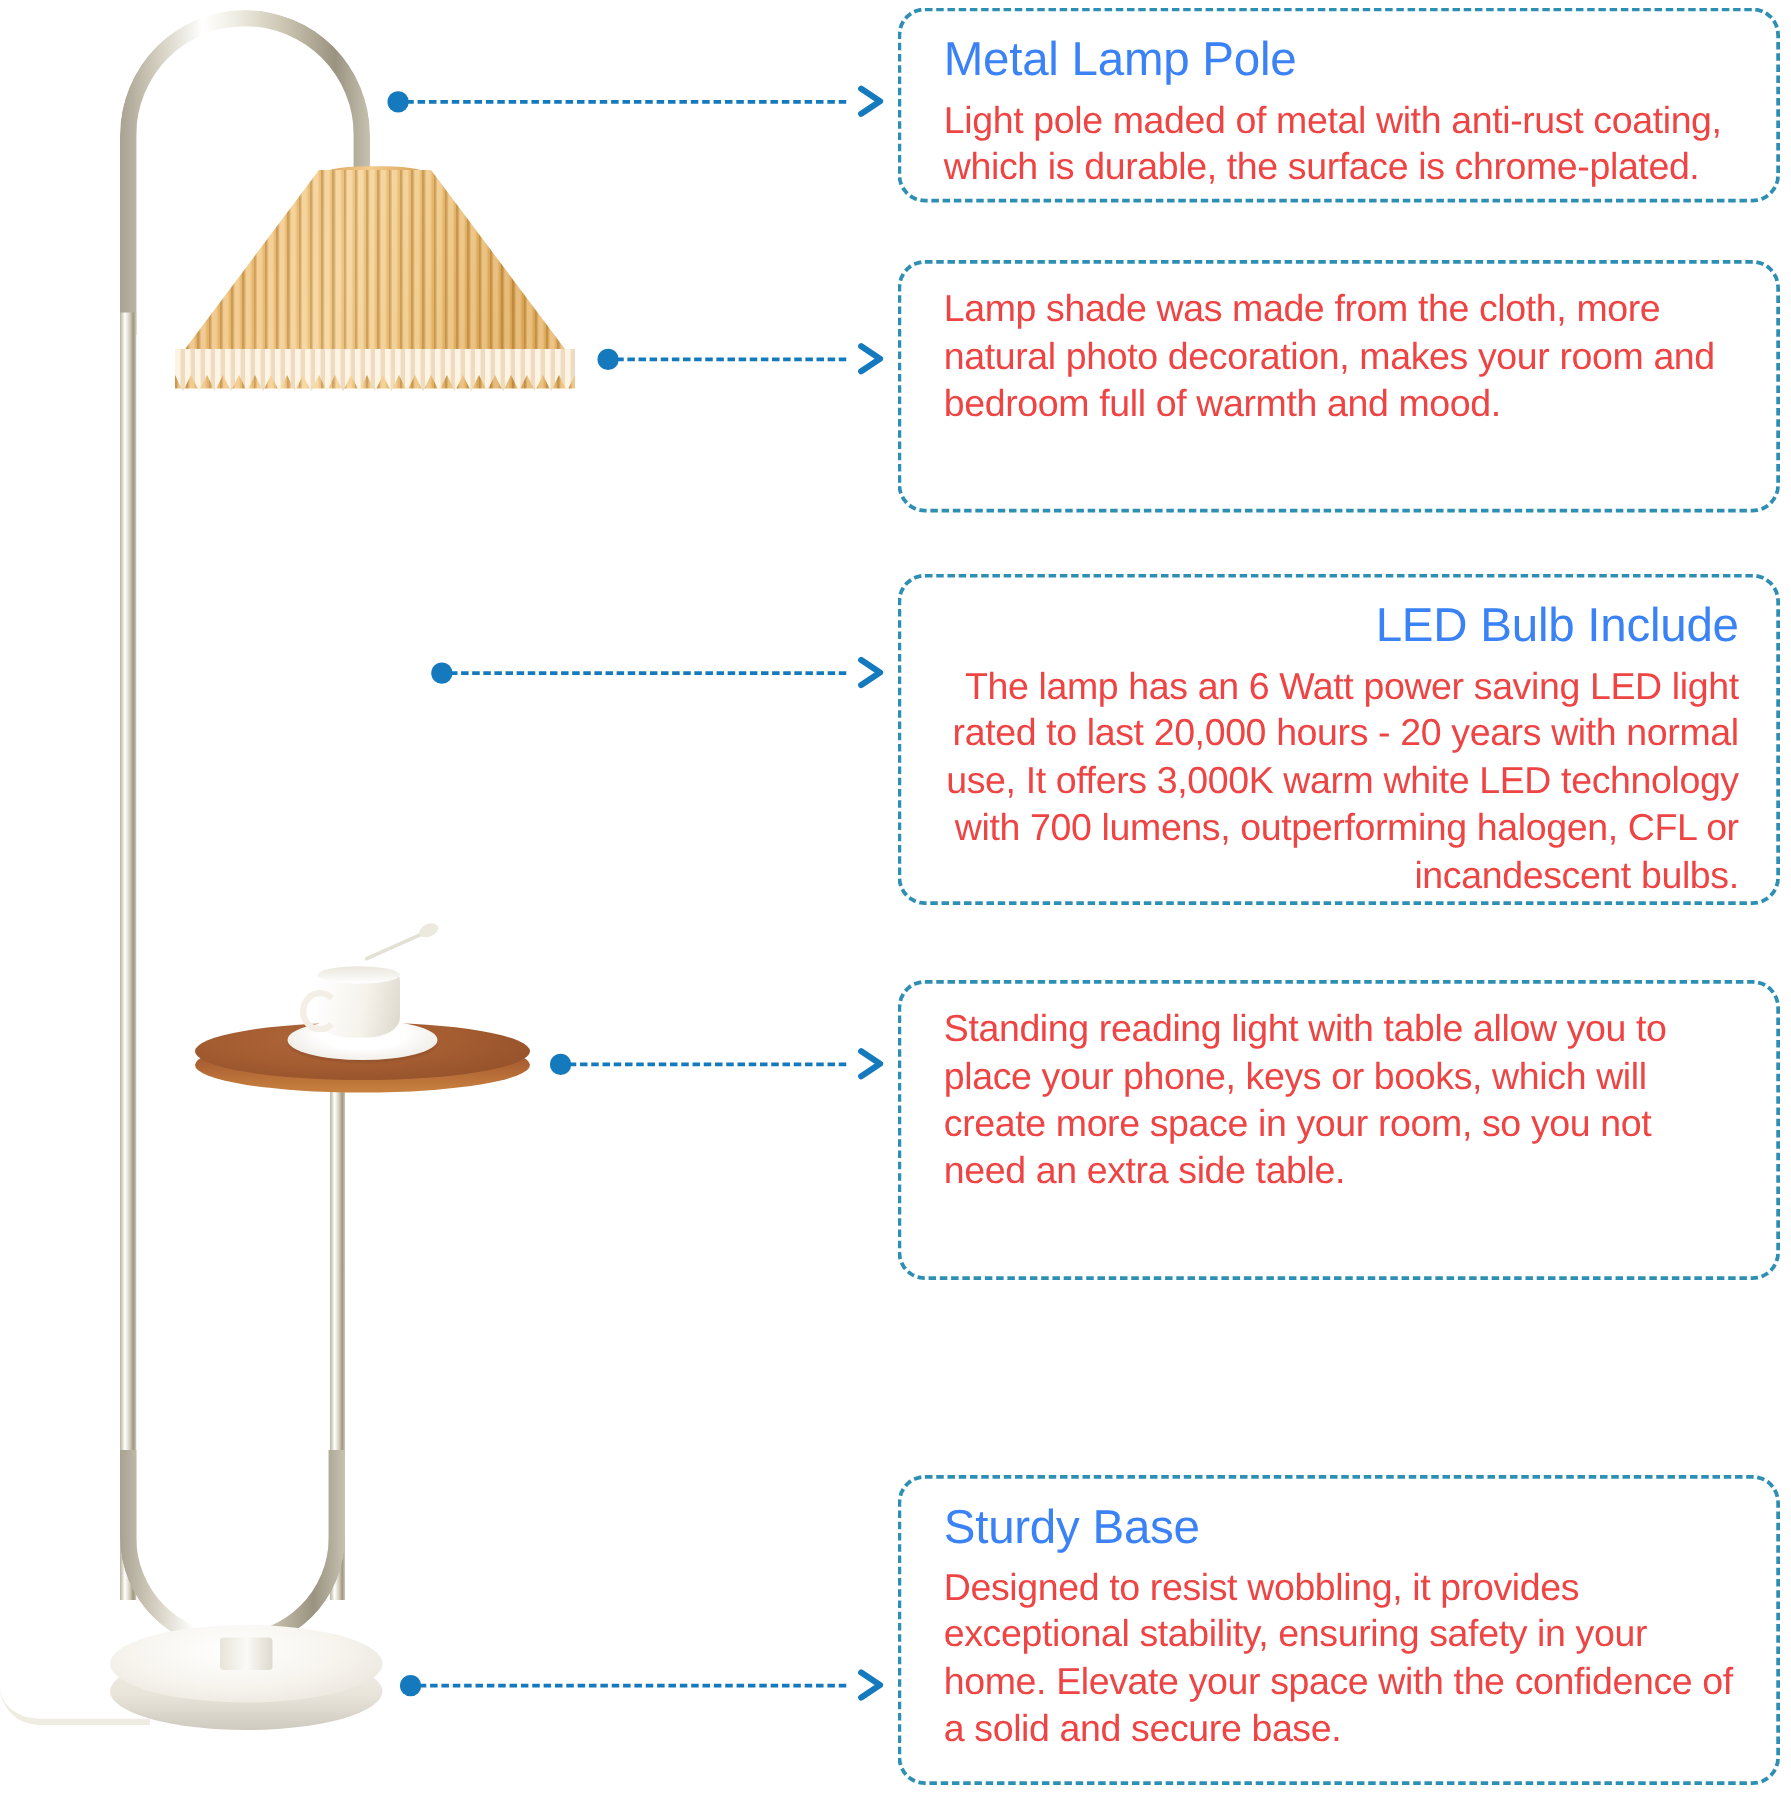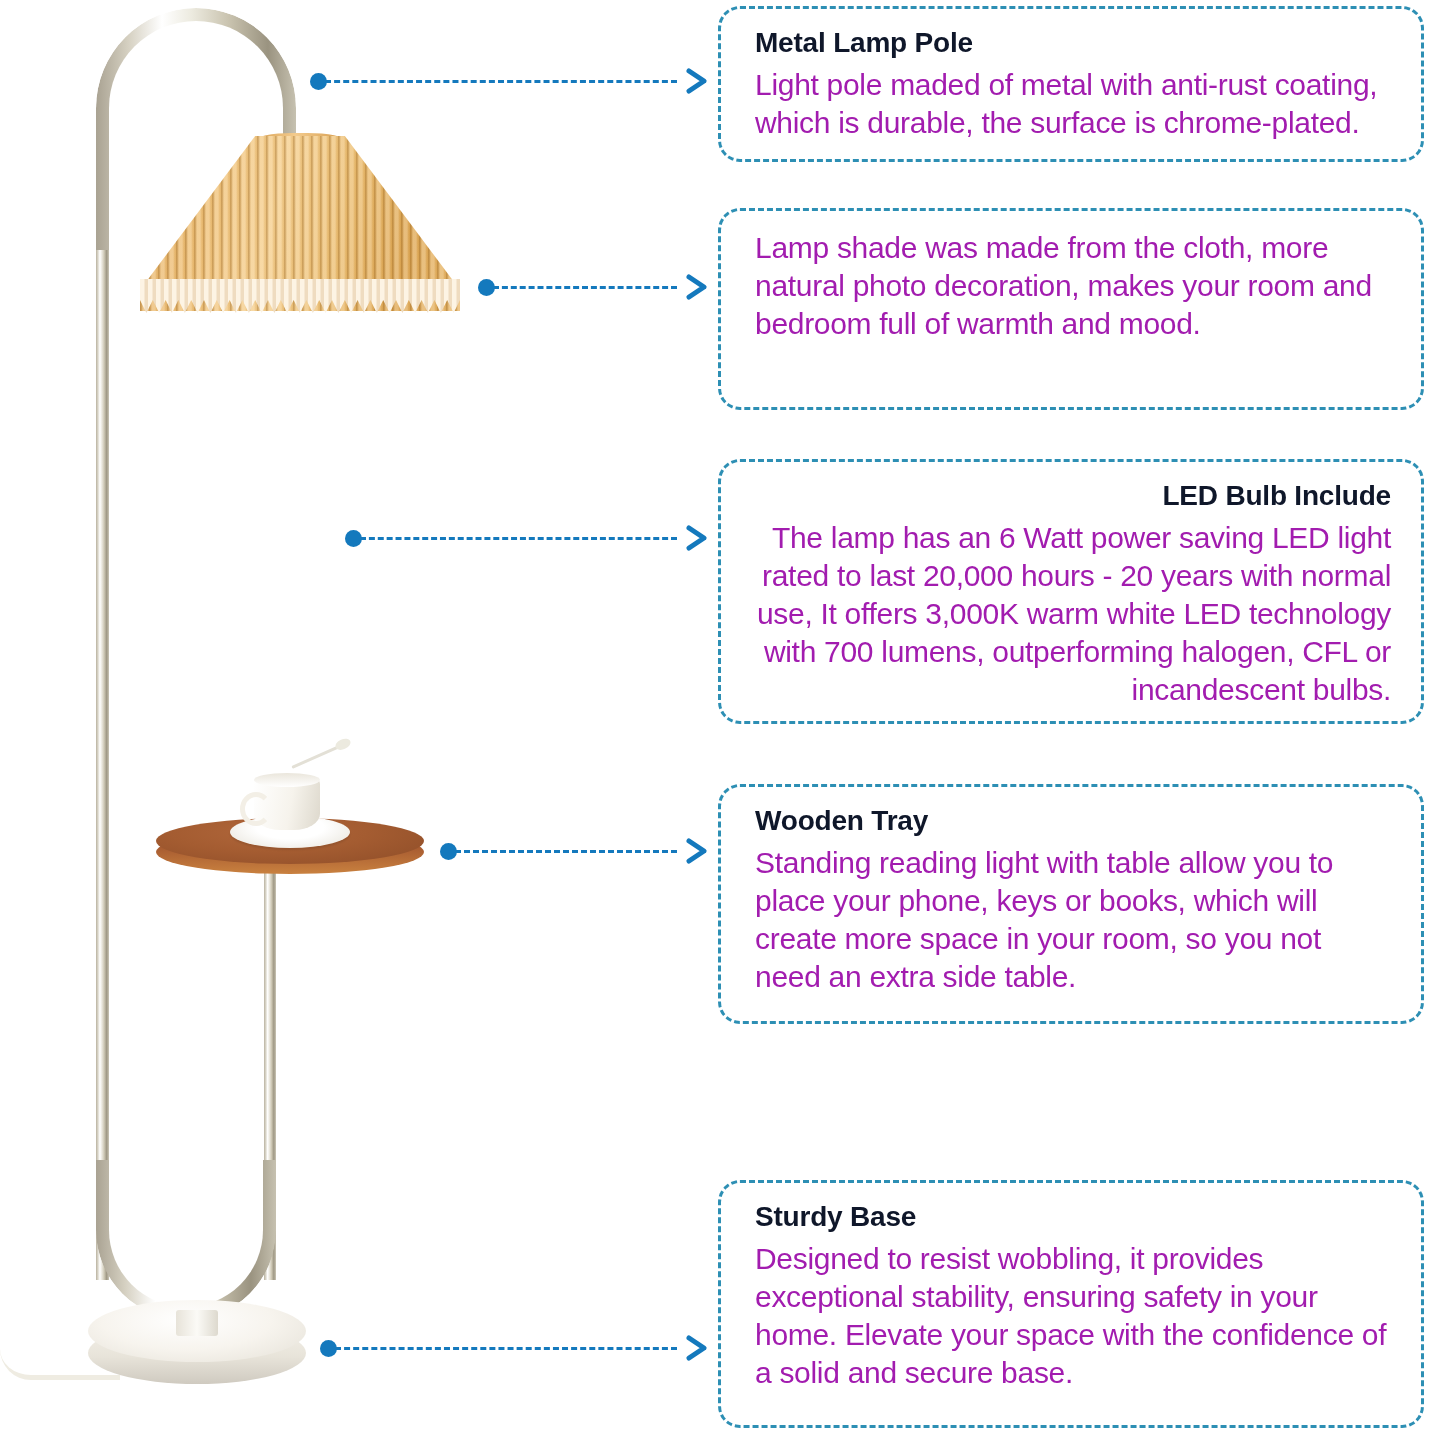--- a/index.html
+++ b/index.html
@@ -336,31 +336,31 @@
     left: 718px;
     width: 706px;
     box-sizing: border-box;
     border: 3px dashed #2d8fb4;
     border-radius: 22px;
     background: #ffffff;
     padding: 18px 30px 20px 34px;
   }
   .callout h2 {
     margin: 0 0 8px 0;
-    font-size: 28px;
-    font-weight: bold;
-    color: #0f172a;
+    font-size: 38px;
+    font-weight: normal;
+    color: #3b82f6;
     letter-spacing: -0.2px;
     line-height: 1.12;
   }
   .callout p {
     margin: 0;
     font-size: 30px;
     line-height: 1.26;
-    color: #a21caf;
+    color: #ef4444;
     letter-spacing: -0.3px;
   }
 </style>
 </head>
 <body>
 
 <div id="page">
 
   <div id="product-photo">
 
@@ -456,21 +456,20 @@
   <div class="callout" style="top:208px; height:202px;">
     <p>Lamp shade was made from the cloth, more natural photo decoration, makes your room and bedroom full of warmth and mood.</p>
   </div>
 
   <div class="callout" style="top:459px; height:265px;text-align:right;">
     <h2>LED Bulb Include</h2>
     <p>The lamp has an 6 Watt power saving LED light rated to last 20,000 hours - 20 years with normal use, It offers 3,000K warm white LED technology with 700 lumens, outperforming halogen, CFL or incandescent bulbs.</p>
   </div>
 
   <div class="callout" style="top:784px; height:240px;">
-    <h2>Wooden Tray</h2>
     <p>Standing reading light with table allow you to place your phone, keys or books, which will create more space in your room, so you not need an extra side table.</p>
   </div>
 
   <div class="callout" style="top:1180px; height:248px;">
     <h2>Sturdy Base</h2>
     <p>Designed to resist wobbling, it provides exceptional stability, ensuring safety in your home. Elevate your space with the confidence of a solid and secure base.</p>
   </div>
 
 </div>
 

